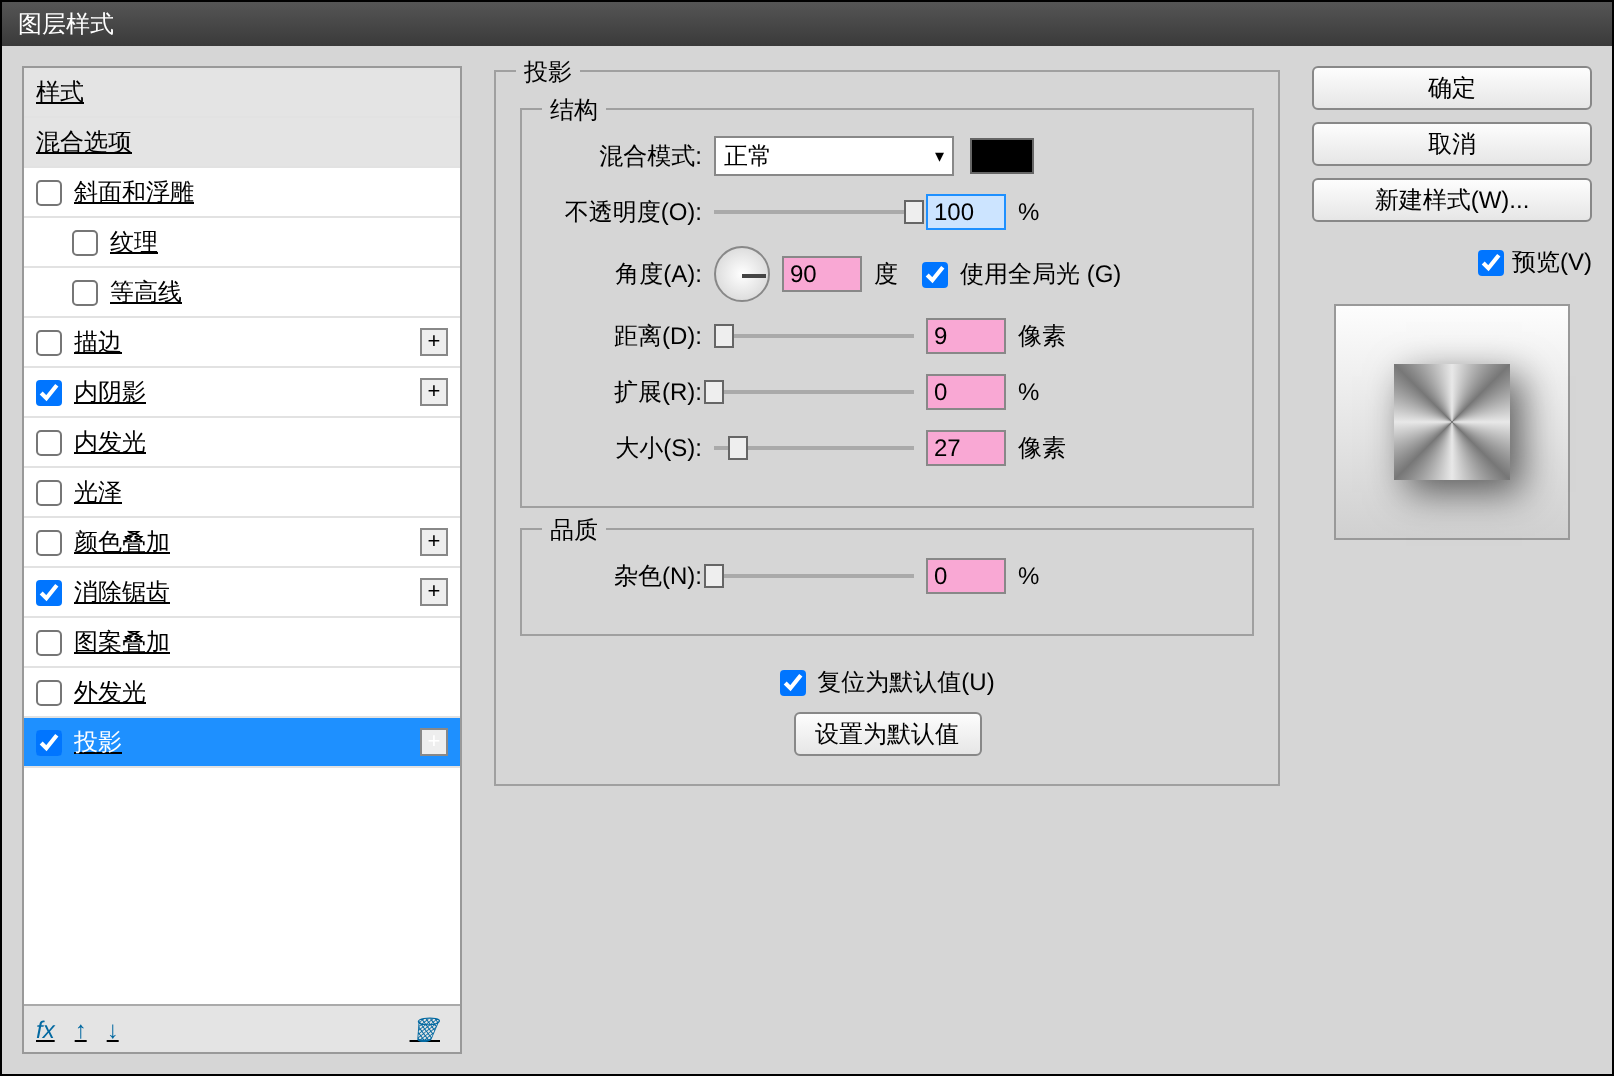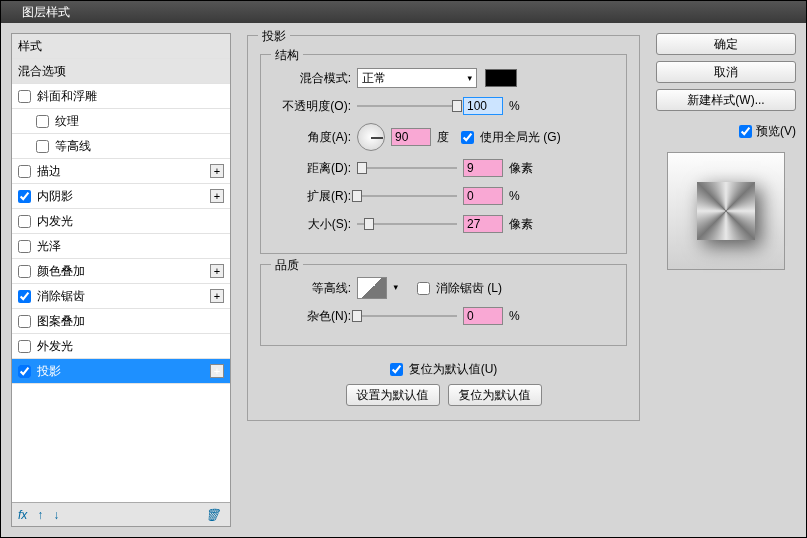--- a/index.html
+++ b/index.html
@@ -1,20 +1,20 @@
 <!DOCTYPE html>
 <html><head>
 <meta charset="utf-8">
 <style>
 * { box-sizing: border-box; margin: 0; padding: 0; font-family: "Microsoft YaHei", sans-serif; font-size: 12px; }
 body { background: #fff; width: 807px; height: 538px; overflow: hidden; }
 .window { width: 807px; height: 538px; background: #d6d6d6; border: 1px solid #000; display: flex; flex-direction: column; }
-.titlebar { height: 22px; background: linear-gradient(#555, #3a3a3a); color: #fff; padding: 3px 21px; font-size: 12px; }
+.titlebar { height: 22px; background: linear-gradient(#555, #3a3a3a); color: #fff; padding: 3px 8px; font-size: 12px; }
 .content { flex: 1; display: flex; padding: 10px; gap: 10px; }
-.style-panel { width: 220px; border: 1px solid #999; background: #fff; display: flex; flex-direction: column; }
+.style-panel { width: 220px; border: 1px solid #999; background: #fff; display: flex; flex-direction: column; text-decoration: underline; }
 .list { flex: 1; overflow: auto; }
 .row { height: 25px; display: flex; align-items: center; padding: 0 6px; border-bottom: 1px solid #e2e2e2; cursor: pointer; position: relative; }
 .row.header { background: #e4e4e4; font-weight: normal; }
 .row.indent { padding-left: 24px; }
 .row.selected { background: #1e90ff; color: #fff; }
 .row input[type=checkbox] { margin-right: 6px; }
 .row .plus { position: absolute; right: 6px; width: 14px; height: 14px; border: 1px solid #888; background: #eee; display: flex; align-items: center; justify-content: center; font-size: 11px; line-height: 1; }
 .footer { height: 24px; border-top: 1px solid #aaa; background: #e4e4e4; display: flex; align-items: center; padding: 0 6px; gap: 10px; color: #0369a1; }
 .footer span { font-style: italic; }
 .arrow-btn { cursor: pointer; }
@@ -183,45 +183,36 @@
                 <div class="thumb" style="left:12%"></div>
               </div>
             <div class="num">27</div>
             <span>像素</span>
           </div>
         </fieldset>
 
         <fieldset class="fieldset">
           <span class="legend">品质</span>
           <div class="frow">
-            <span class="flabel">等高线:</span>
-            <div class="contour-wrap">
-                <div class="contour"></div>
-              </div>
-            <input type="checkbox" style="margin-left: 10px;">
-            <span>消除锯齿 (L)</span>
-          </div>
-          <div class="frow">
             <span class="flabel">杂色(N):</span>
             <div class="slider">
                 <div class="track"></div>
                 <div class="thumb" style="left:0%"></div>
               </div>
             <div class="num">0</div>
             <span>%</span>
           </div>
         </fieldset>
 
         <div class="frow" style="justify-content:center;">
           <input type="checkbox" checked="" style="">
           <span>复位为默认值(U)</span>
         </div>
         <div class="defaults">
           <div class="btn">设置为默认值</div>
-          <div class="btn">复位为默认值</div>
         </div>
       </fieldset>
     </div>
 
     <div class="right">
       <div class="btn">确定</div>
       <div class="btn">取消</div>
       <div class="btn">新建样式(W)...</div>
       <div class="preview-check">
         <input type="checkbox" checked="" style="">

